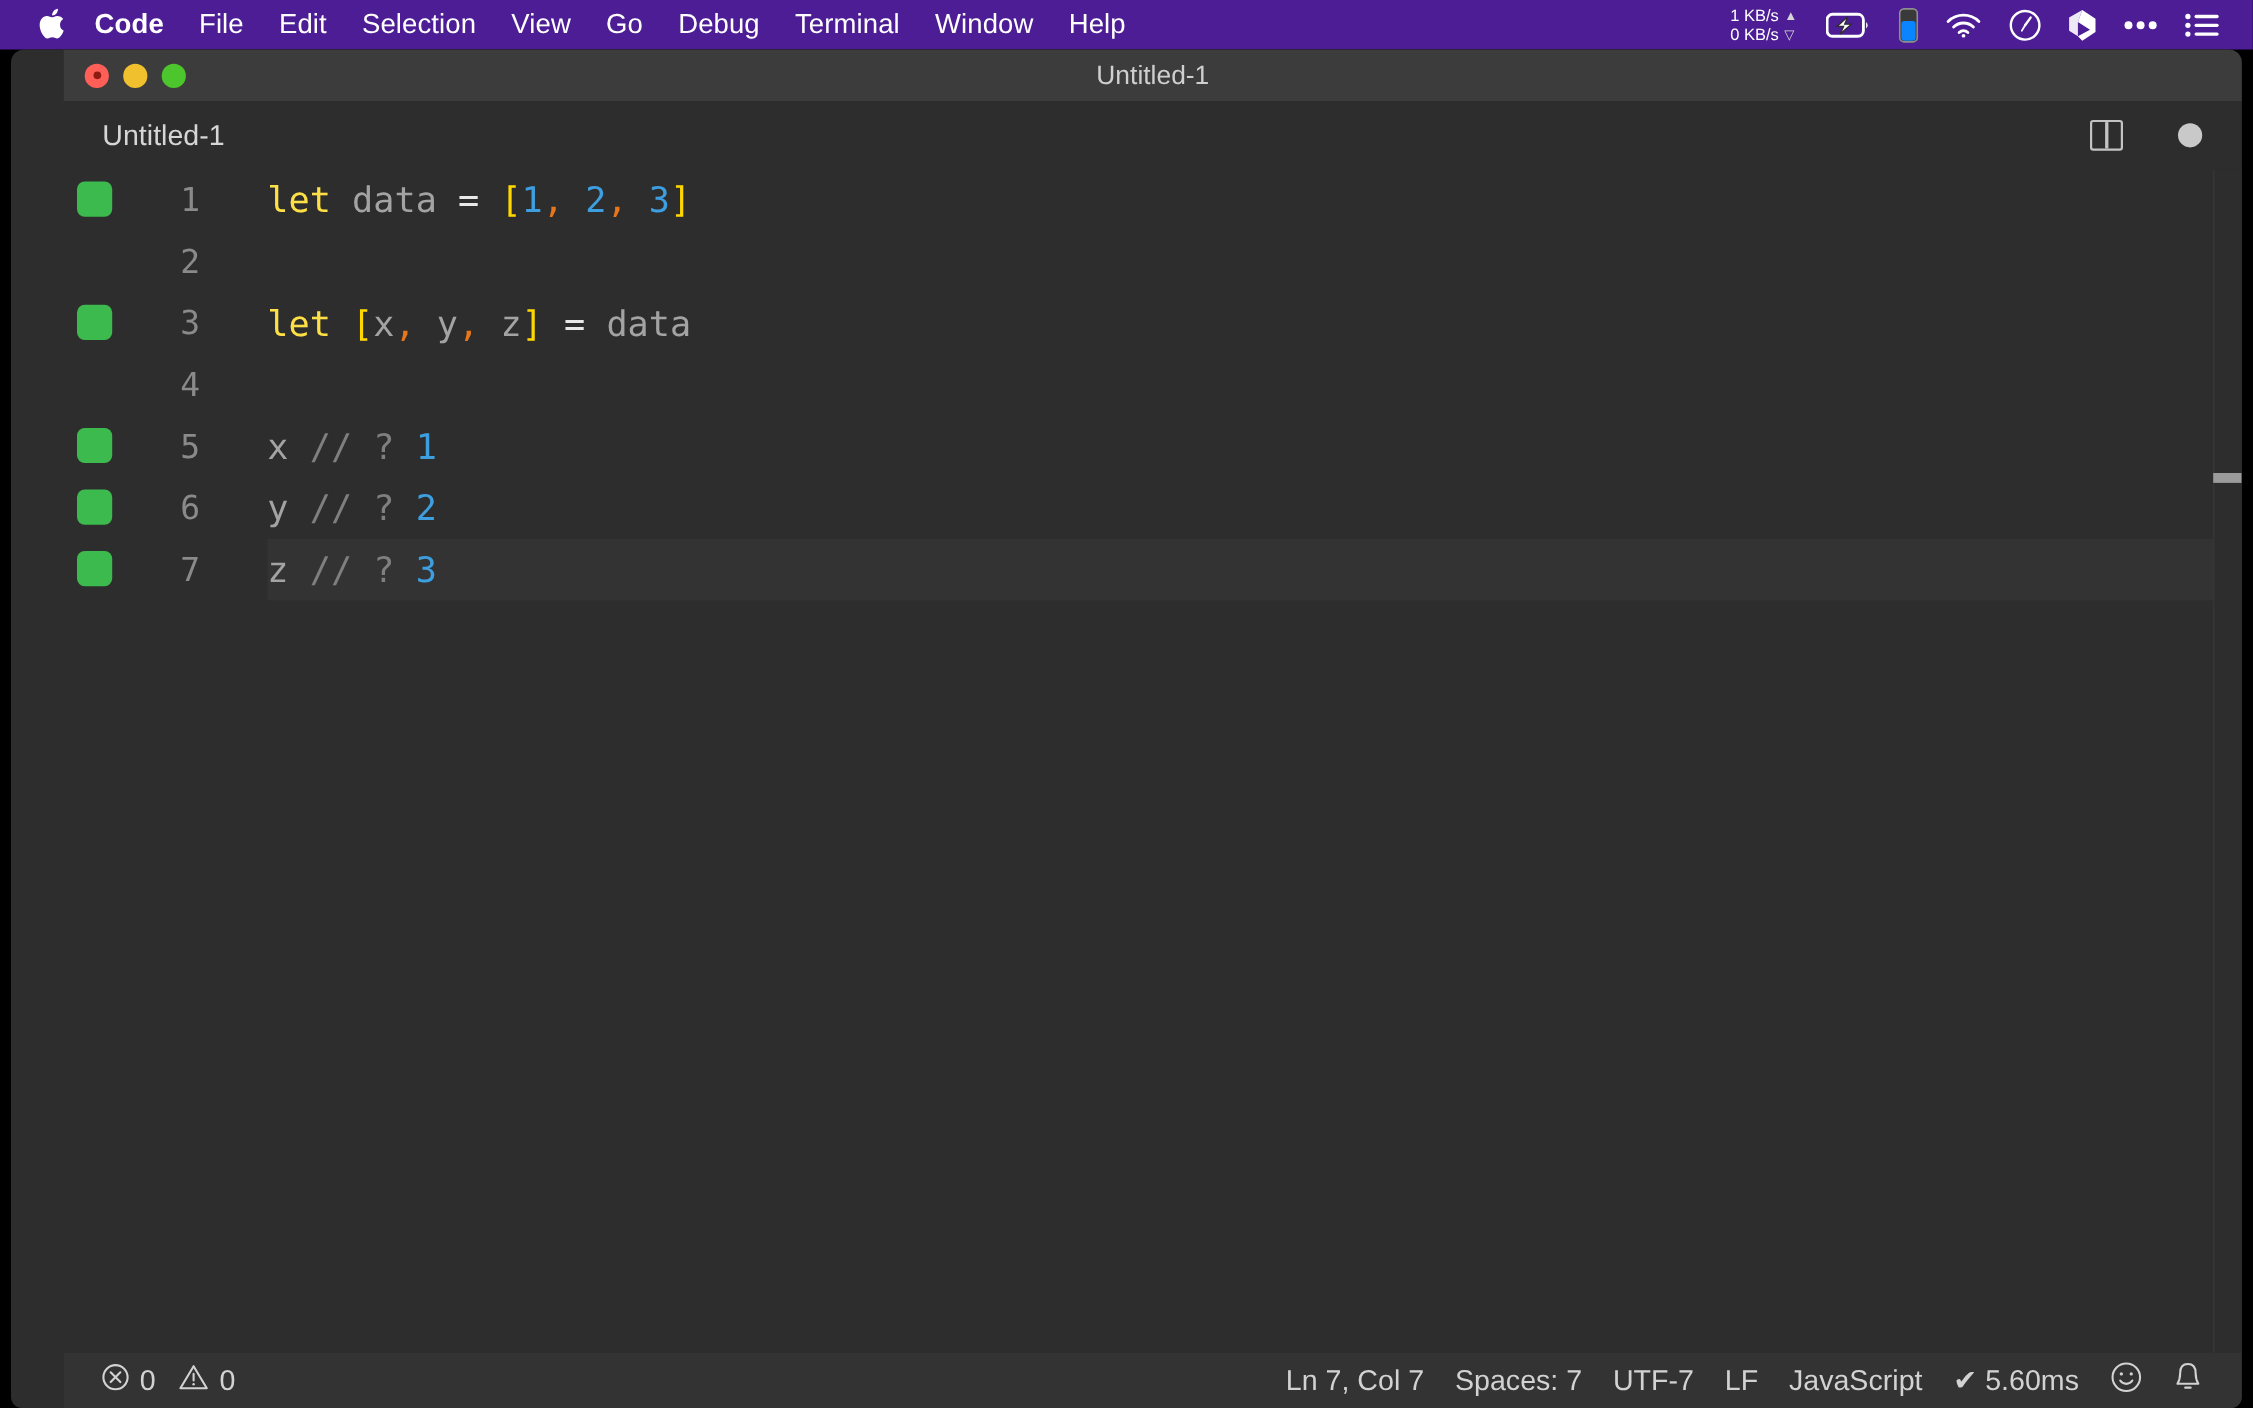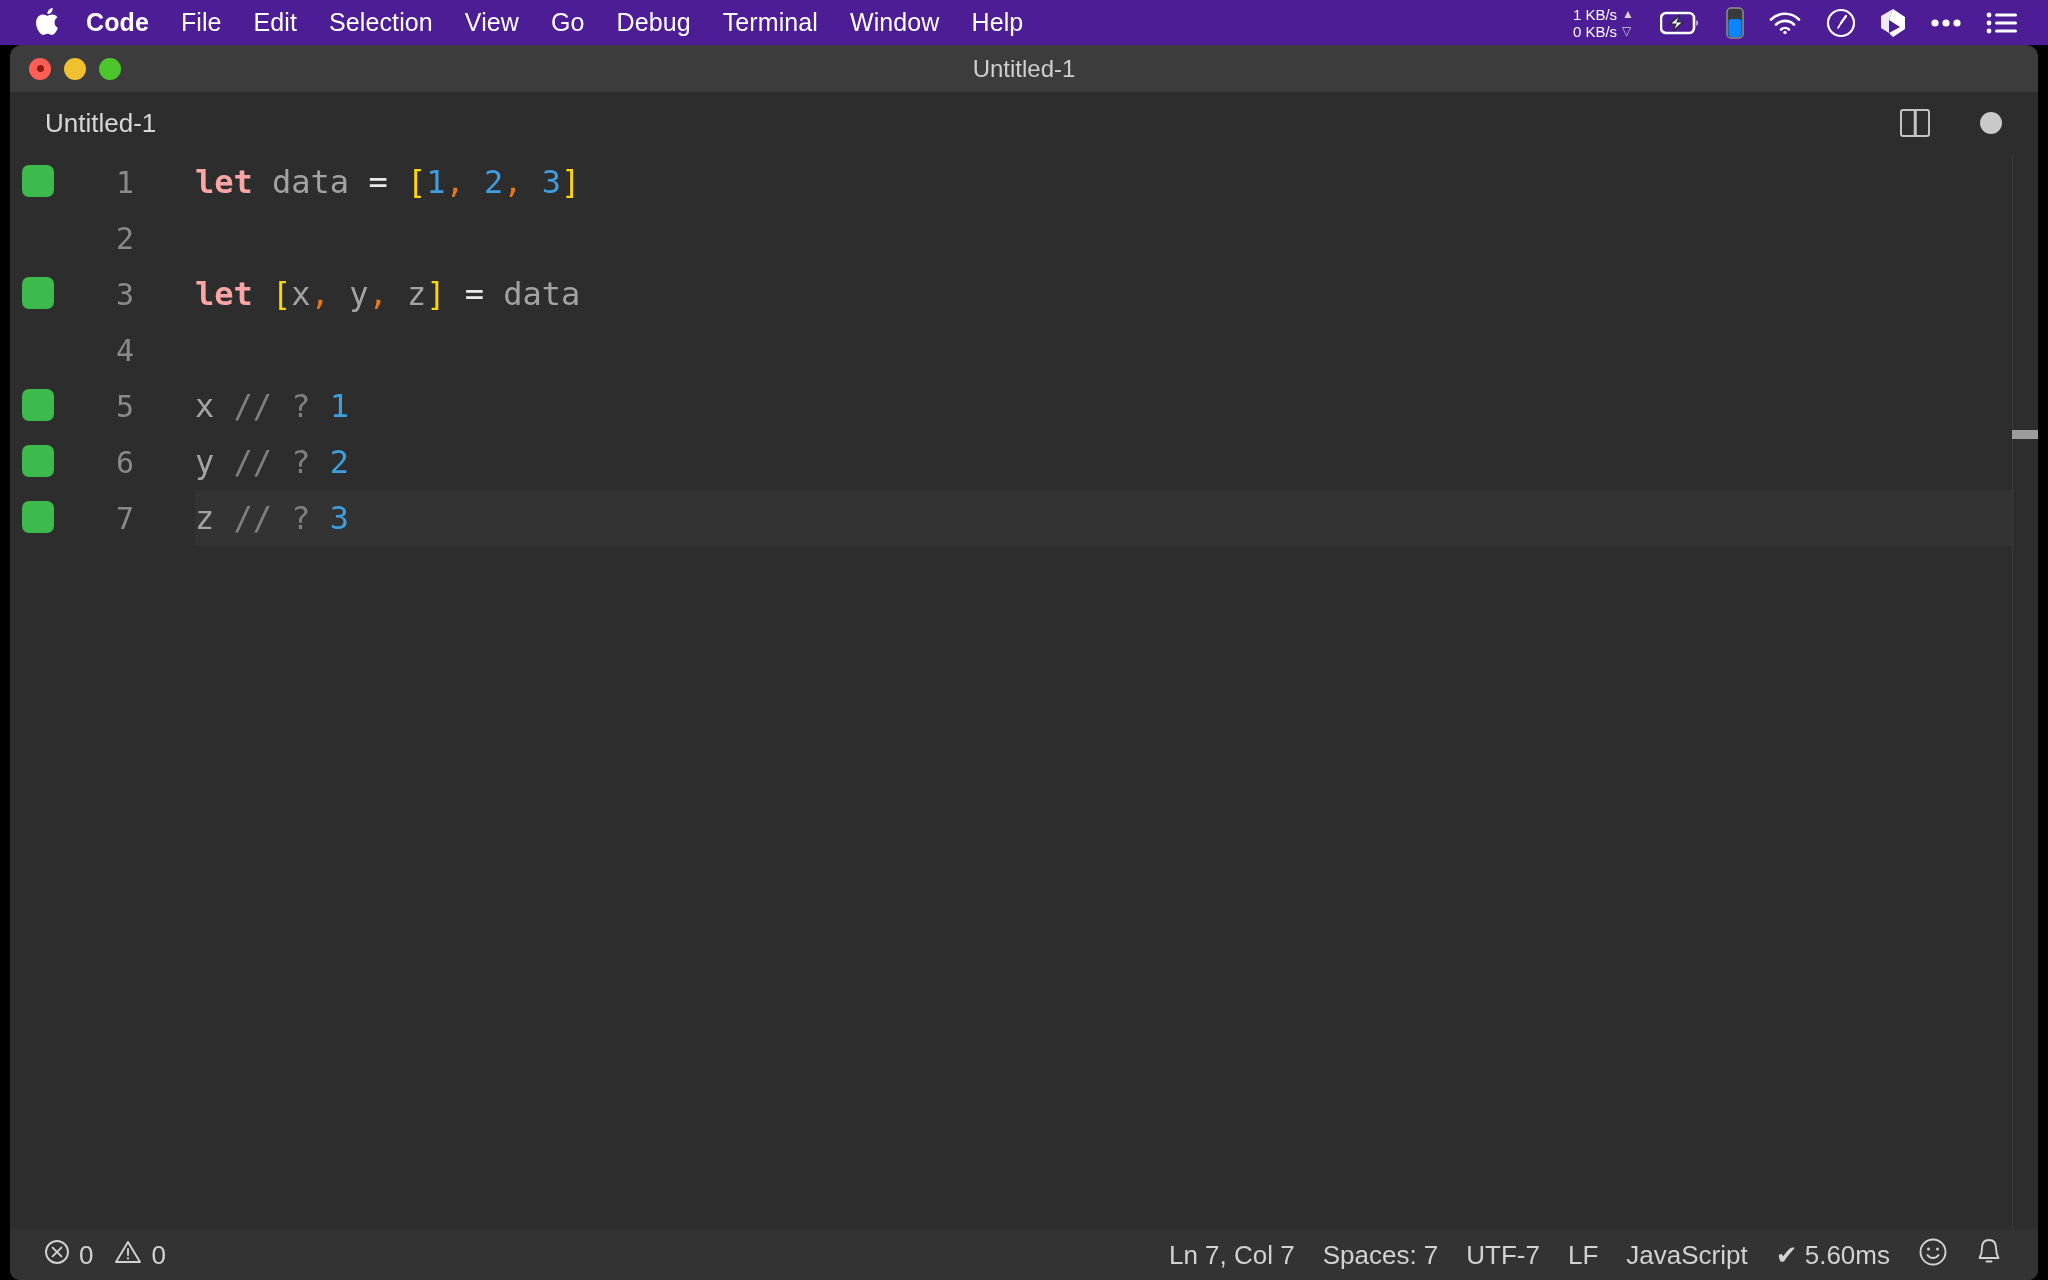--- a/index.html
+++ b/index.html
@@ -59,21 +59,21 @@
   .status-icon { margin: 0 12px; display: flex; align-items: center; }
 
   
   .window {
     position: absolute;
     left: 10px; top: 45px;
     width: 2028px; height: 1235px;
     background: #2d2d2d;
     border-radius: 12px 12px 10px 10px;
     overflow: hidden;
-    display: flex; flex-direction: column;
+    display: flex; flex-direction: column; padding-left: 48px;
   }
 
   .titlebar {
     height: 47px;
     background: #3c3c3c;
     position: relative;
     flex: 0 0 auto;
     display: flex; align-items: center;
   }
   .traffic-lights {
@@ -177,21 +177,21 @@
   .line-content {
     position: absolute;
     left: 185px; right: 0; top: 0; bottom: 0;
     display: flex; align-items: center;
     font-family: "DejaVu Sans Mono", monospace;
     font-size: 32px;
     white-space: pre;
     padding-left: 0px;
   }
 
-  .tok-keyword  { color: #fca5a5; font-weight: bold; }
+  .tok-keyword  { color: #fde047; font-weight: normal; }
   .tok-variable { color: #a3a3a3; }
   .tok-operator { color: #e8e8e8; }
   .tok-bracket  { color: #ffd700; }
   .tok-number   { color: #3d9ee0; }
   .tok-punct    { color: #e8761a; }
   .tok-comment  { color: #7f7f7f; }
   .tok-plain    { color: #b3c2d1; }
 
   .overview-ruler {
     position: absolute;

